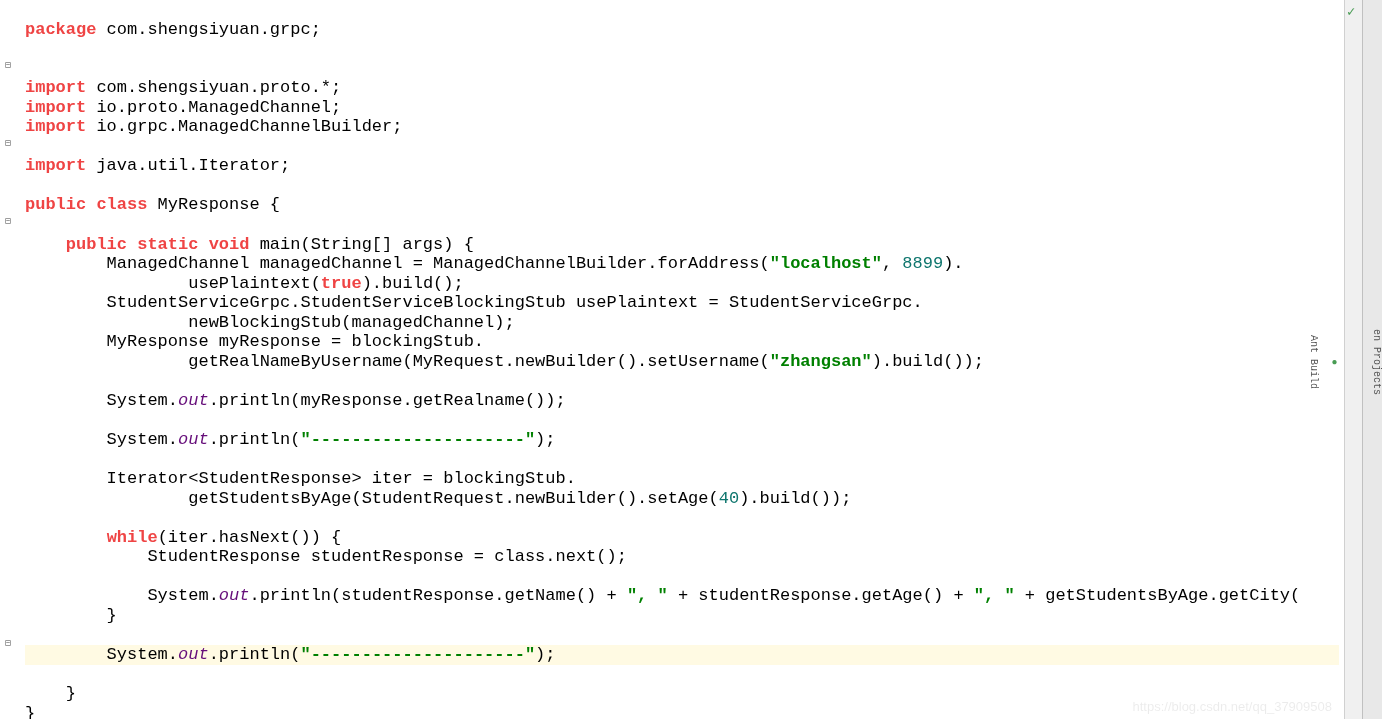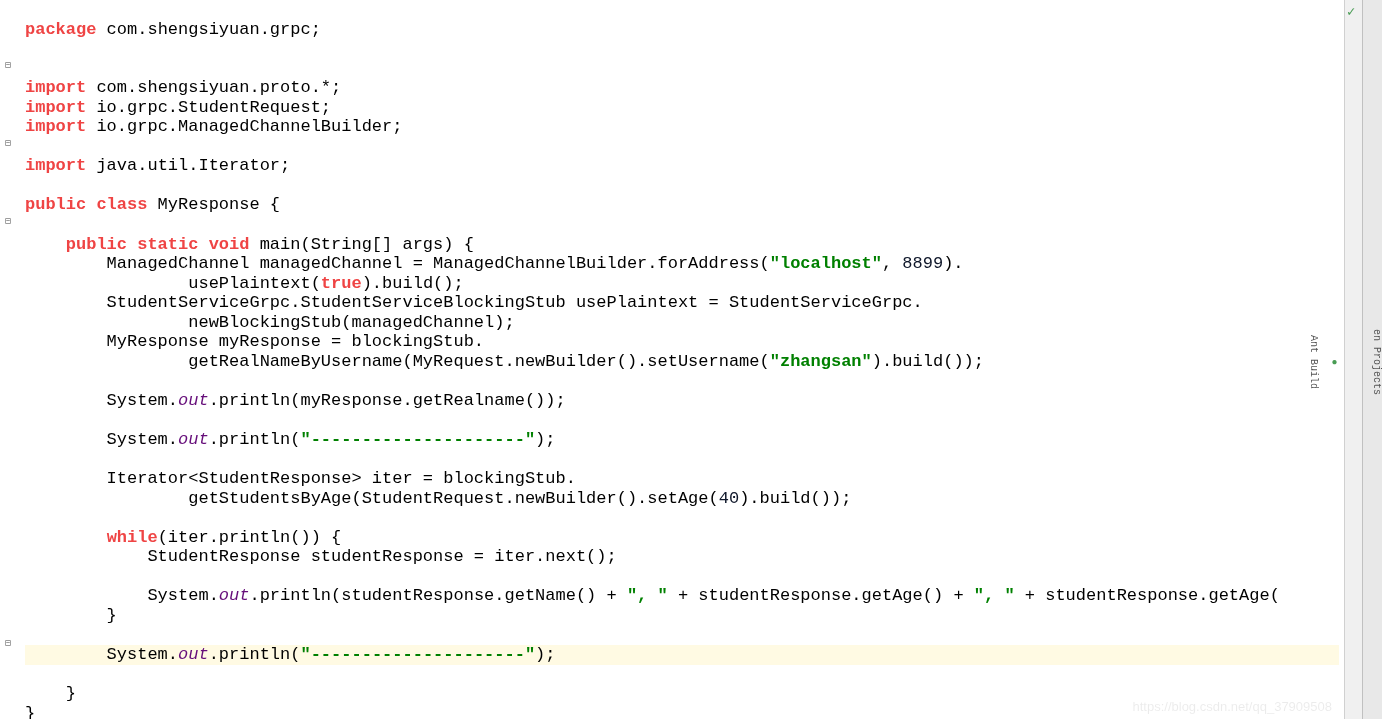--- a/index.html
+++ b/index.html
@@ -29,21 +29,21 @@
     .code-area {
       flex: 1;
       padding: 0 5px;
       white-space: pre;
       overflow: hidden;
       line-height: 1.15;
     }
     .line { white-space: pre; }
     .kw { color: #ef4444; font-weight: bold; }
     .str { color: #008000; font-weight: bold; }
-    .num { color: #0f172a; margin-top: 28px; }
+    .num { color: #0f766e; margin-top: 28px; }
     .field { color: #660e7a; font-style: italic; font-weight: normal; }
     .highlighted { background: #fffae3; display: block; }
     .right-bar {
       width: 18px;
       background: #f0f0f0;
       border-left: 1px solid #d0d0d0;
       flex-shrink: 0;
       position: relative;
     }
     .check-icon {
@@ -92,21 +92,21 @@
   <span class="fold-icon" style="top:137px;">⊟</span>
   <span class="fold-icon" style="top:215px;">⊟</span>
   <span class="fold-icon" style="top:637px;">⊟</span>
 </div>
 
 <div class="code-area">
 <span class="line"><span class="kw">package</span><span> com.shengsiyuan.grpc;</span></span>
 <span class="line"> </span>
 <span class="line"> </span>
 <span class="line"><span class="kw">import</span><span> com.shengsiyuan.proto.*;</span></span>
-<span class="line"><span class="kw">import</span><span> io.grpc.StudentRequest;</span></span>
+<span class="line"><span class="kw">import</span><span> io.proto.ManagedChannel;</span></span>
 <span class="line"><span class="kw">import</span><span> io.grpc.ManagedChannelBuilder;</span></span>
 <span class="line"> </span>
 <span class="line"><span class="kw">import</span><span> java.util.Iterator;</span></span>
 <span class="line"> </span>
 <span class="line"><span class="kw">public class</span><span> MyResponse {</span></span>
 <span class="line"> </span>
 <span class="line"><span class="kw">    public static void</span><span> main(String[] args) {</span></span>
 <span class="line"><span>        ManagedChannel managedChannel = ManagedChannelBuilder.forAddress(</span><span class="str">"localhost"</span><span>, </span><span class="num">8899</span><span>).</span></span>
 <span class="line"><span>                usePlaintext(</span><span class="kw">true</span><span>).build();</span></span>
 <span class="line"><span>        StudentServiceGrpc.StudentServiceBlockingStub usePlaintext = StudentServiceGrpc.</span></span>
@@ -114,24 +114,24 @@
 <span class="line"><span>        MyResponse myResponse = blockingStub.</span></span>
 <span class="line"><span>                getRealNameByUsername(MyRequest.newBuilder().setUsername(</span><span class="str">"zhangsan"</span><span>).build());</span></span>
 <span class="line"> </span>
 <span class="line"><span>        System.</span><span class="field">out</span><span>.println(myResponse.getRealname());</span></span>
 <span class="line"> </span>
 <span class="line"><span>        System.</span><span class="field">out</span><span>.println(</span><span class="str">"---------------------"</span><span>);</span></span>
 <span class="line"> </span>
 <span class="line"><span>        Iterator&lt;StudentResponse&gt; iter = blockingStub.</span></span>
 <span class="line"><span>                getStudentsByAge(StudentRequest.newBuilder().setAge(</span><span class="num">40</span><span>).build());</span></span>
 <span class="line"> </span>
-<span class="line"><span>        </span><span class="kw">while</span><span>(iter.println()) {</span></span>
-<span class="line"><span>            StudentResponse studentResponse = iter.next();</span></span>
+<span class="line"><span>        </span><span class="kw">while</span><span>(iter.hasNext()) {</span></span>
+<span class="line"><span>            StudentResponse studentResponse = class.next();</span></span>
 <span class="line"> </span>
-<span class="line"><span>            System.</span><span class="field">out</span><span>.println(studentResponse.getName() + </span><span class="str">", "</span><span> + studentResponse.getAge() + </span><span class="str">", "</span><span> + studentResponse.getAge(</span></span>
+<span class="line"><span>            System.</span><span class="field">out</span><span>.println(studentResponse.getName() + </span><span class="str">", "</span><span> + studentResponse.getAge() + </span><span class="str">", "</span><span> + getStudentsByAge.getCity(</span></span>
 <span class="line"><span>        }</span></span>
 <span class="line"> </span>
 <span class="highlighted line"><span>        System.</span><span class="field">out</span><span>.println(</span><span class="str">"---------------------"</span><span>);</span></span>
 <span class="line"><span>    }</span></span>
 <span class="line"><span>}</span></span>
 </div>
 
 <div class="right-bar">
   <span class="check-icon">✓</span>
 </div>

